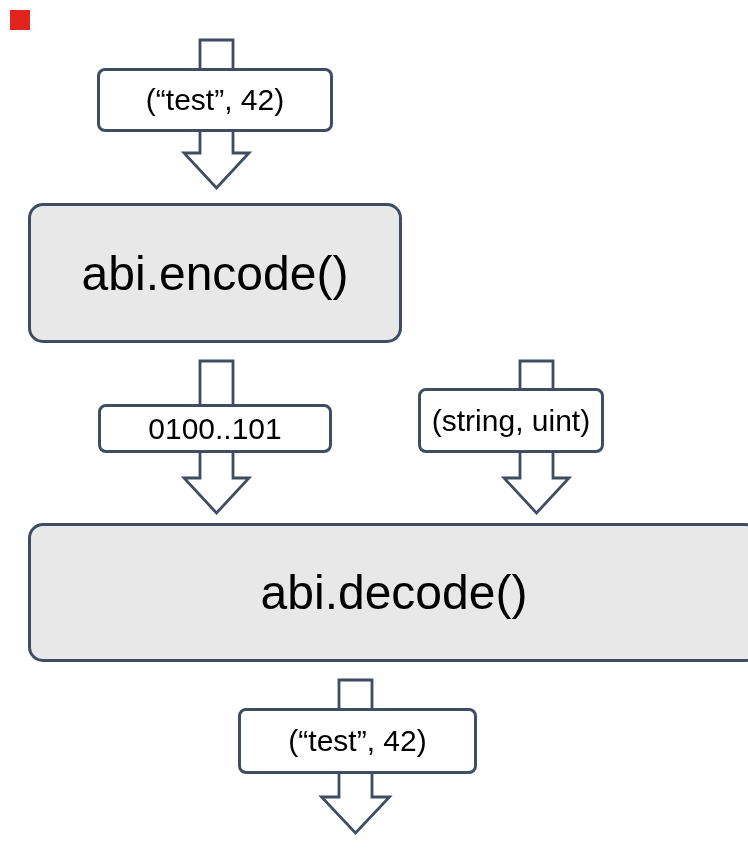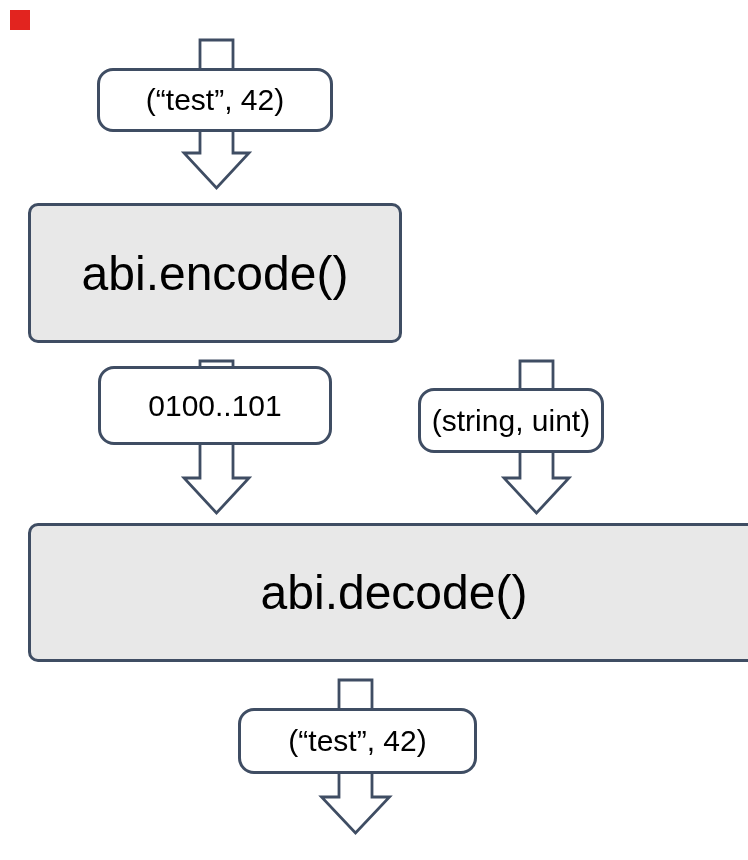--- a/index.html
+++ b/index.html
@@ -5,27 +5,27 @@
   html,body{margin:0;padding:0;background:#ffffff;}
   .canvas{
     position:relative;width:748px;height:860px;background:#ffffff;
     font-family:"Liberation Sans",sans-serif;overflow:hidden;
   }
   .arrows{position:absolute;left:0;top:0;z-index:1;}
   .arrows path{fill:#ffffff;stroke:#3f4d63;stroke-width:2.8;stroke-linejoin:miter;}
   .node{
     position:absolute;display:flex;align-items:center;justify-content:center;
     box-sizing:border-box;background:#ffffff;border:3px solid #3f4d63;
-    border-radius:16px;color:#000000;z-index:2;white-space:nowrap;
+    border-radius:8px;color:#000000;z-index:2;white-space:nowrap;
   }
   .node.data{font-size:30px;}
-  .node.fn{background:#e8e8e8;border-radius:10px;font-size:48px;}
+  .node.fn{background:#e8e8e8;border-radius:15px;font-size:48px;}
   .node-input  {left:97px; top:68px;  width:236px;height:64px;}
   .node-encode {left:28px; top:203px; width:374px;height:140px;}
-  .node-encoded{left:98px; top:366px; width:234px;height:79px;}
+  .node-encoded{left:98px; top:404px; width:234px;height:49px;}
   .node-types  {left:418px;top:388px; width:186px;height:65px;}
   .node-decode {left:28px; top:523px; width:732px;height:139px;}
   .node-output {left:238px;top:708px; width:239px;height:66px;}
   .red-marker{
     position:absolute;left:10px;top:10px;width:20px;height:20px;
     background:#e2241f;z-index:3;
   }
 </style>
 </head>
 <body>

